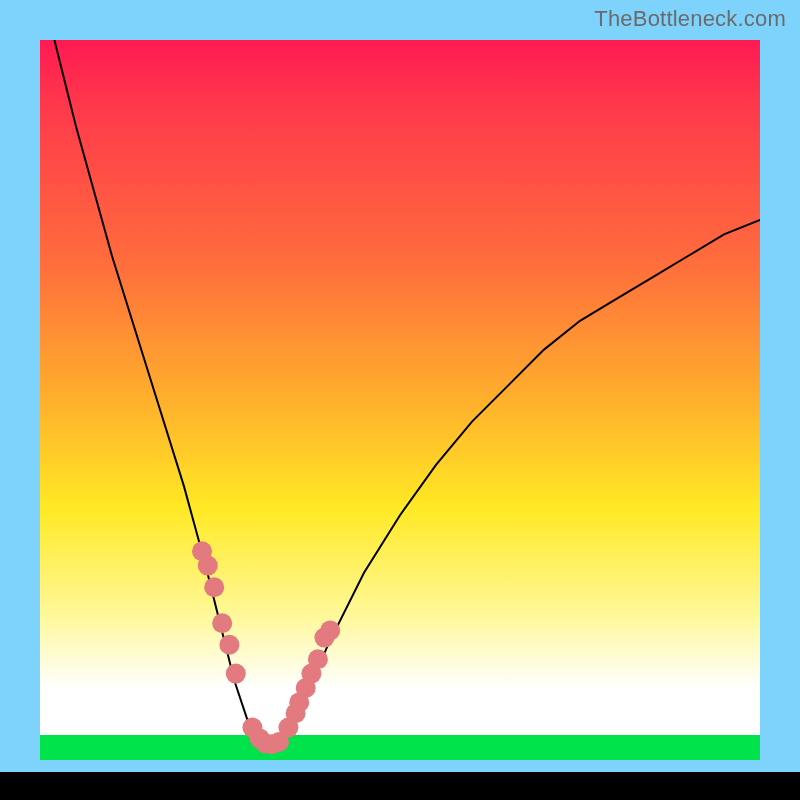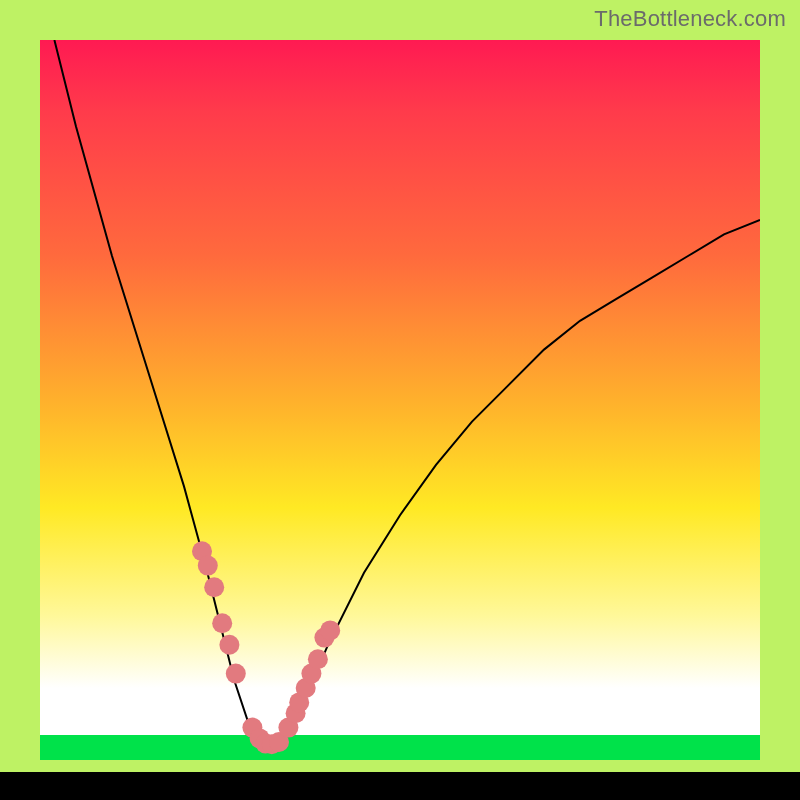--- a/index.html
+++ b/index.html
@@ -8,21 +8,21 @@
     width: 800px;
     height: 800px;
     background: #000;
     font-family: Arial, Helvetica, sans-serif;
     overflow: hidden;
   }
   .frame {
     position: relative;
     width: 800px;
     height: 772px;
-    background: #bef264;
+    background: #7dd3fc;
   }
   .plot {
     position: absolute;
     left: 40px;
     top: 40px;
     width: 720px;
     height: 720px;
     
     background: linear-gradient(to bottom,
       #ff1a52 0%,

